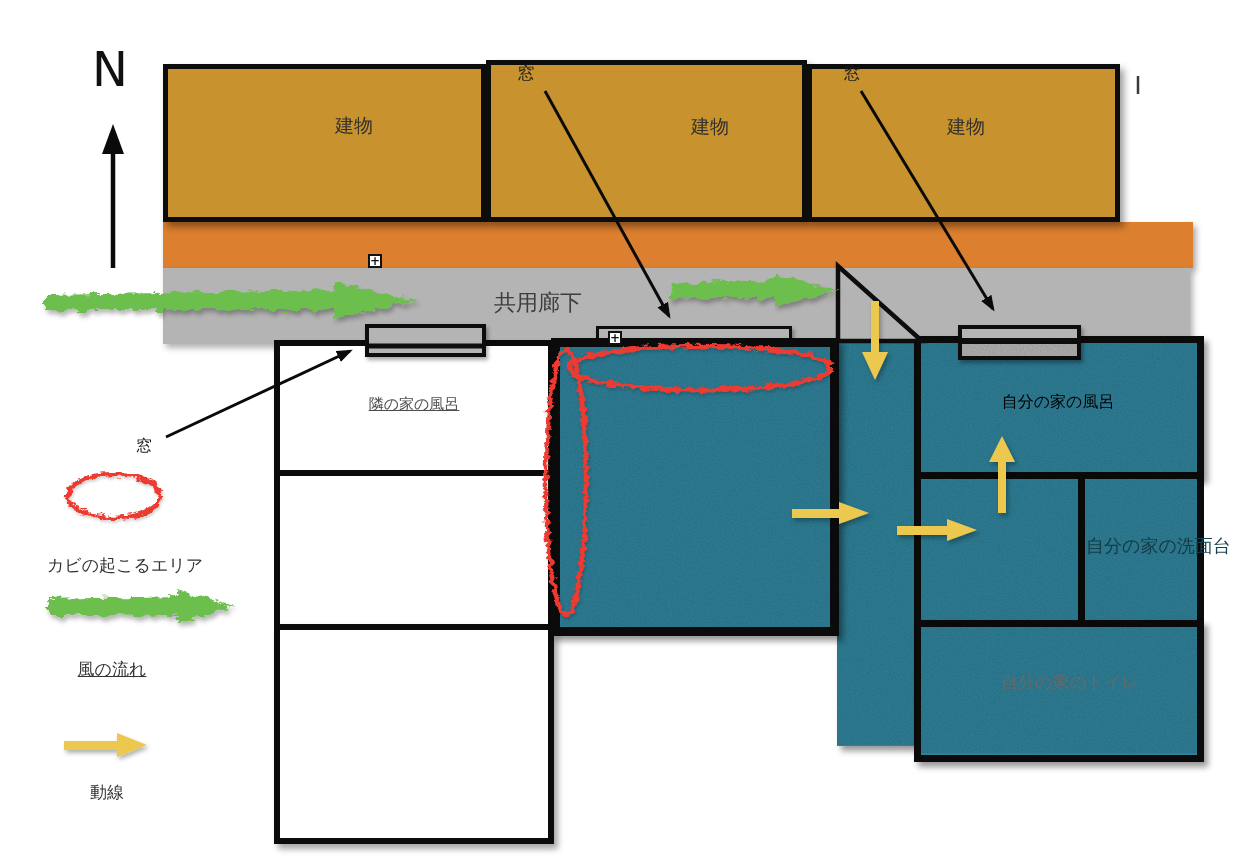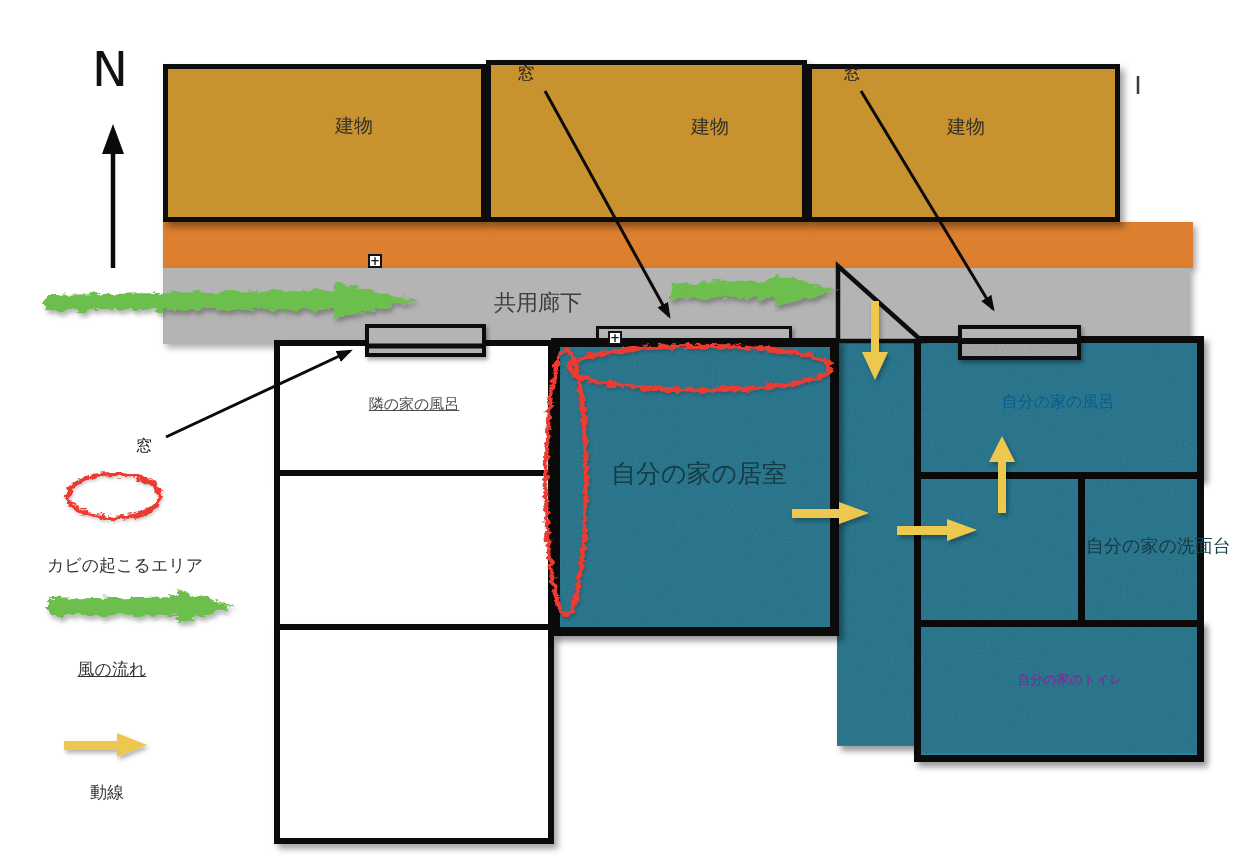--- a/index.html
+++ b/index.html
@@ -54,24 +54,23 @@
   <div class="label" style="left:670px;top:116px;width:80px;font-size:19px;color:#33302a;">建物</div>
   <div class="label" style="left:926px;top:116px;width:80px;font-size:19px;color:#33302a;">建物</div>
 
   <div class="label" style="left:508px;top:64px;width:36px;font-size:17px;color:#1c1c1c;">窓</div>
   <div class="label" style="left:834px;top:64px;width:36px;font-size:17px;color:#1c1c1c;">窓</div>
 
   <div class="label" style="left:458px;top:290px;width:160px;font-size:22px;color:#3d3d3d;">共用廊下</div>
 
   <div class="label" style="left:324px;top:396px;width:180px;font-size:15px;color:#4d4d4d;text-decoration:underline;">隣の家の風呂</div>
 
-  <div class="label" style="left:599px;top:460px;width:200px;font-size:25px;color:#16414d;">自分の家の居室</div>
-  <div class="label" style="left:958px;top:393px;width:200px;font-size:16px;color:#0369a1;">自分の家の風呂</div>
+  <div class="label" style="left:958px;top:393px;width:200px;font-size:16px;color:#000000;">自分の家の風呂</div>
   <div class="label" style="left:1086px;top:536px;font-size:18px;color:#164350;white-space:nowrap;text-align:left;">自分の家の洗面台</div>
-  <div class="label" style="left:970px;top:673px;width:200px;font-size:13px;color:#a21caf;">自分の家のトイレ</div>
+  <div class="label" style="left:970px;top:673px;width:200px;font-size:17px;color:#737373;">自分の家のトイレ</div>
 
   <div class="label" style="left:126px;top:437px;width:36px;font-size:16px;color:#1c1c1c;">窓</div>
   <div class="label" style="left:30px;top:529px;width:190px;font-size:17px;color:#333;margin-top:27px;">カビの起こるエリア</div>
   <div class="label" style="left:57px;top:660px;width:110px;font-size:17px;color:#333;text-decoration:underline;">風の流れ</div>
   <div class="label" style="left:71px;top:783px;width:72px;font-size:17px;color:#333;">動線</div>
 
   <svg class="overlay" width="1240" height="863" viewBox="0 0 1240 863">
     <defs>
       <marker id="ah" markerUnits="userSpaceOnUse" markerWidth="20" markerHeight="16" refX="13" refY="6" orient="auto">
         <path d="M0,0 L16,6 L0,12 Z" fill="#0a0a0a"></path>

